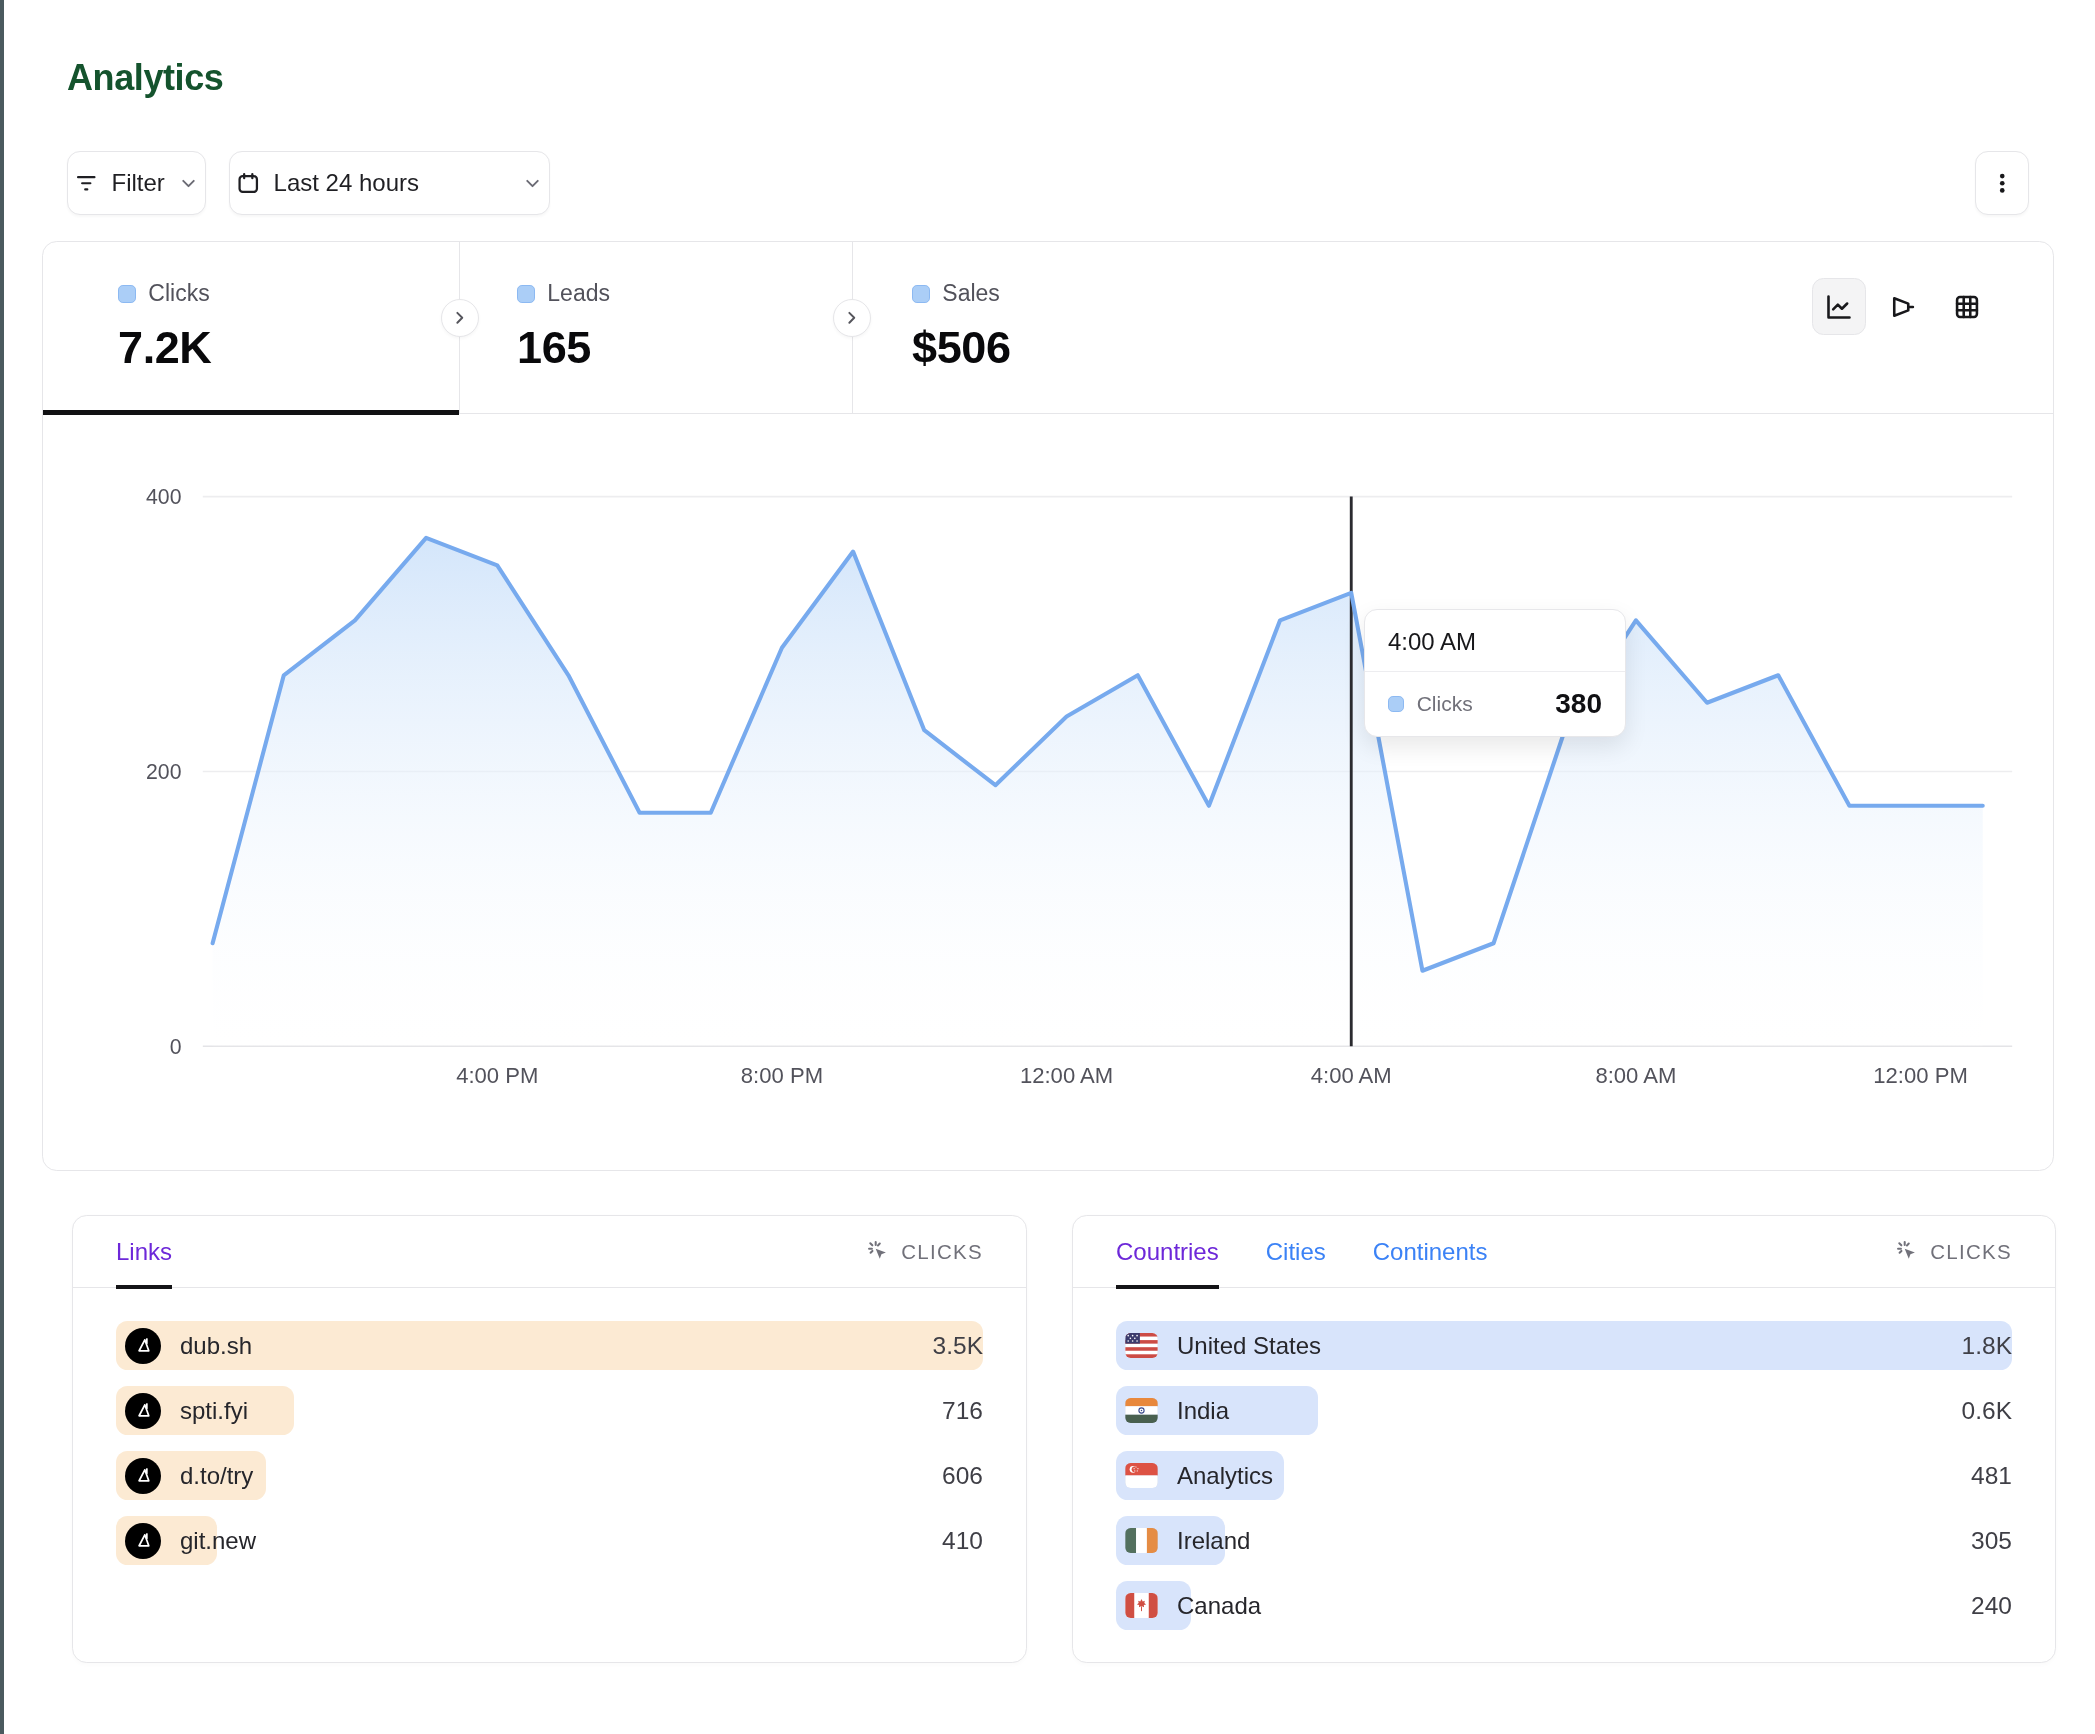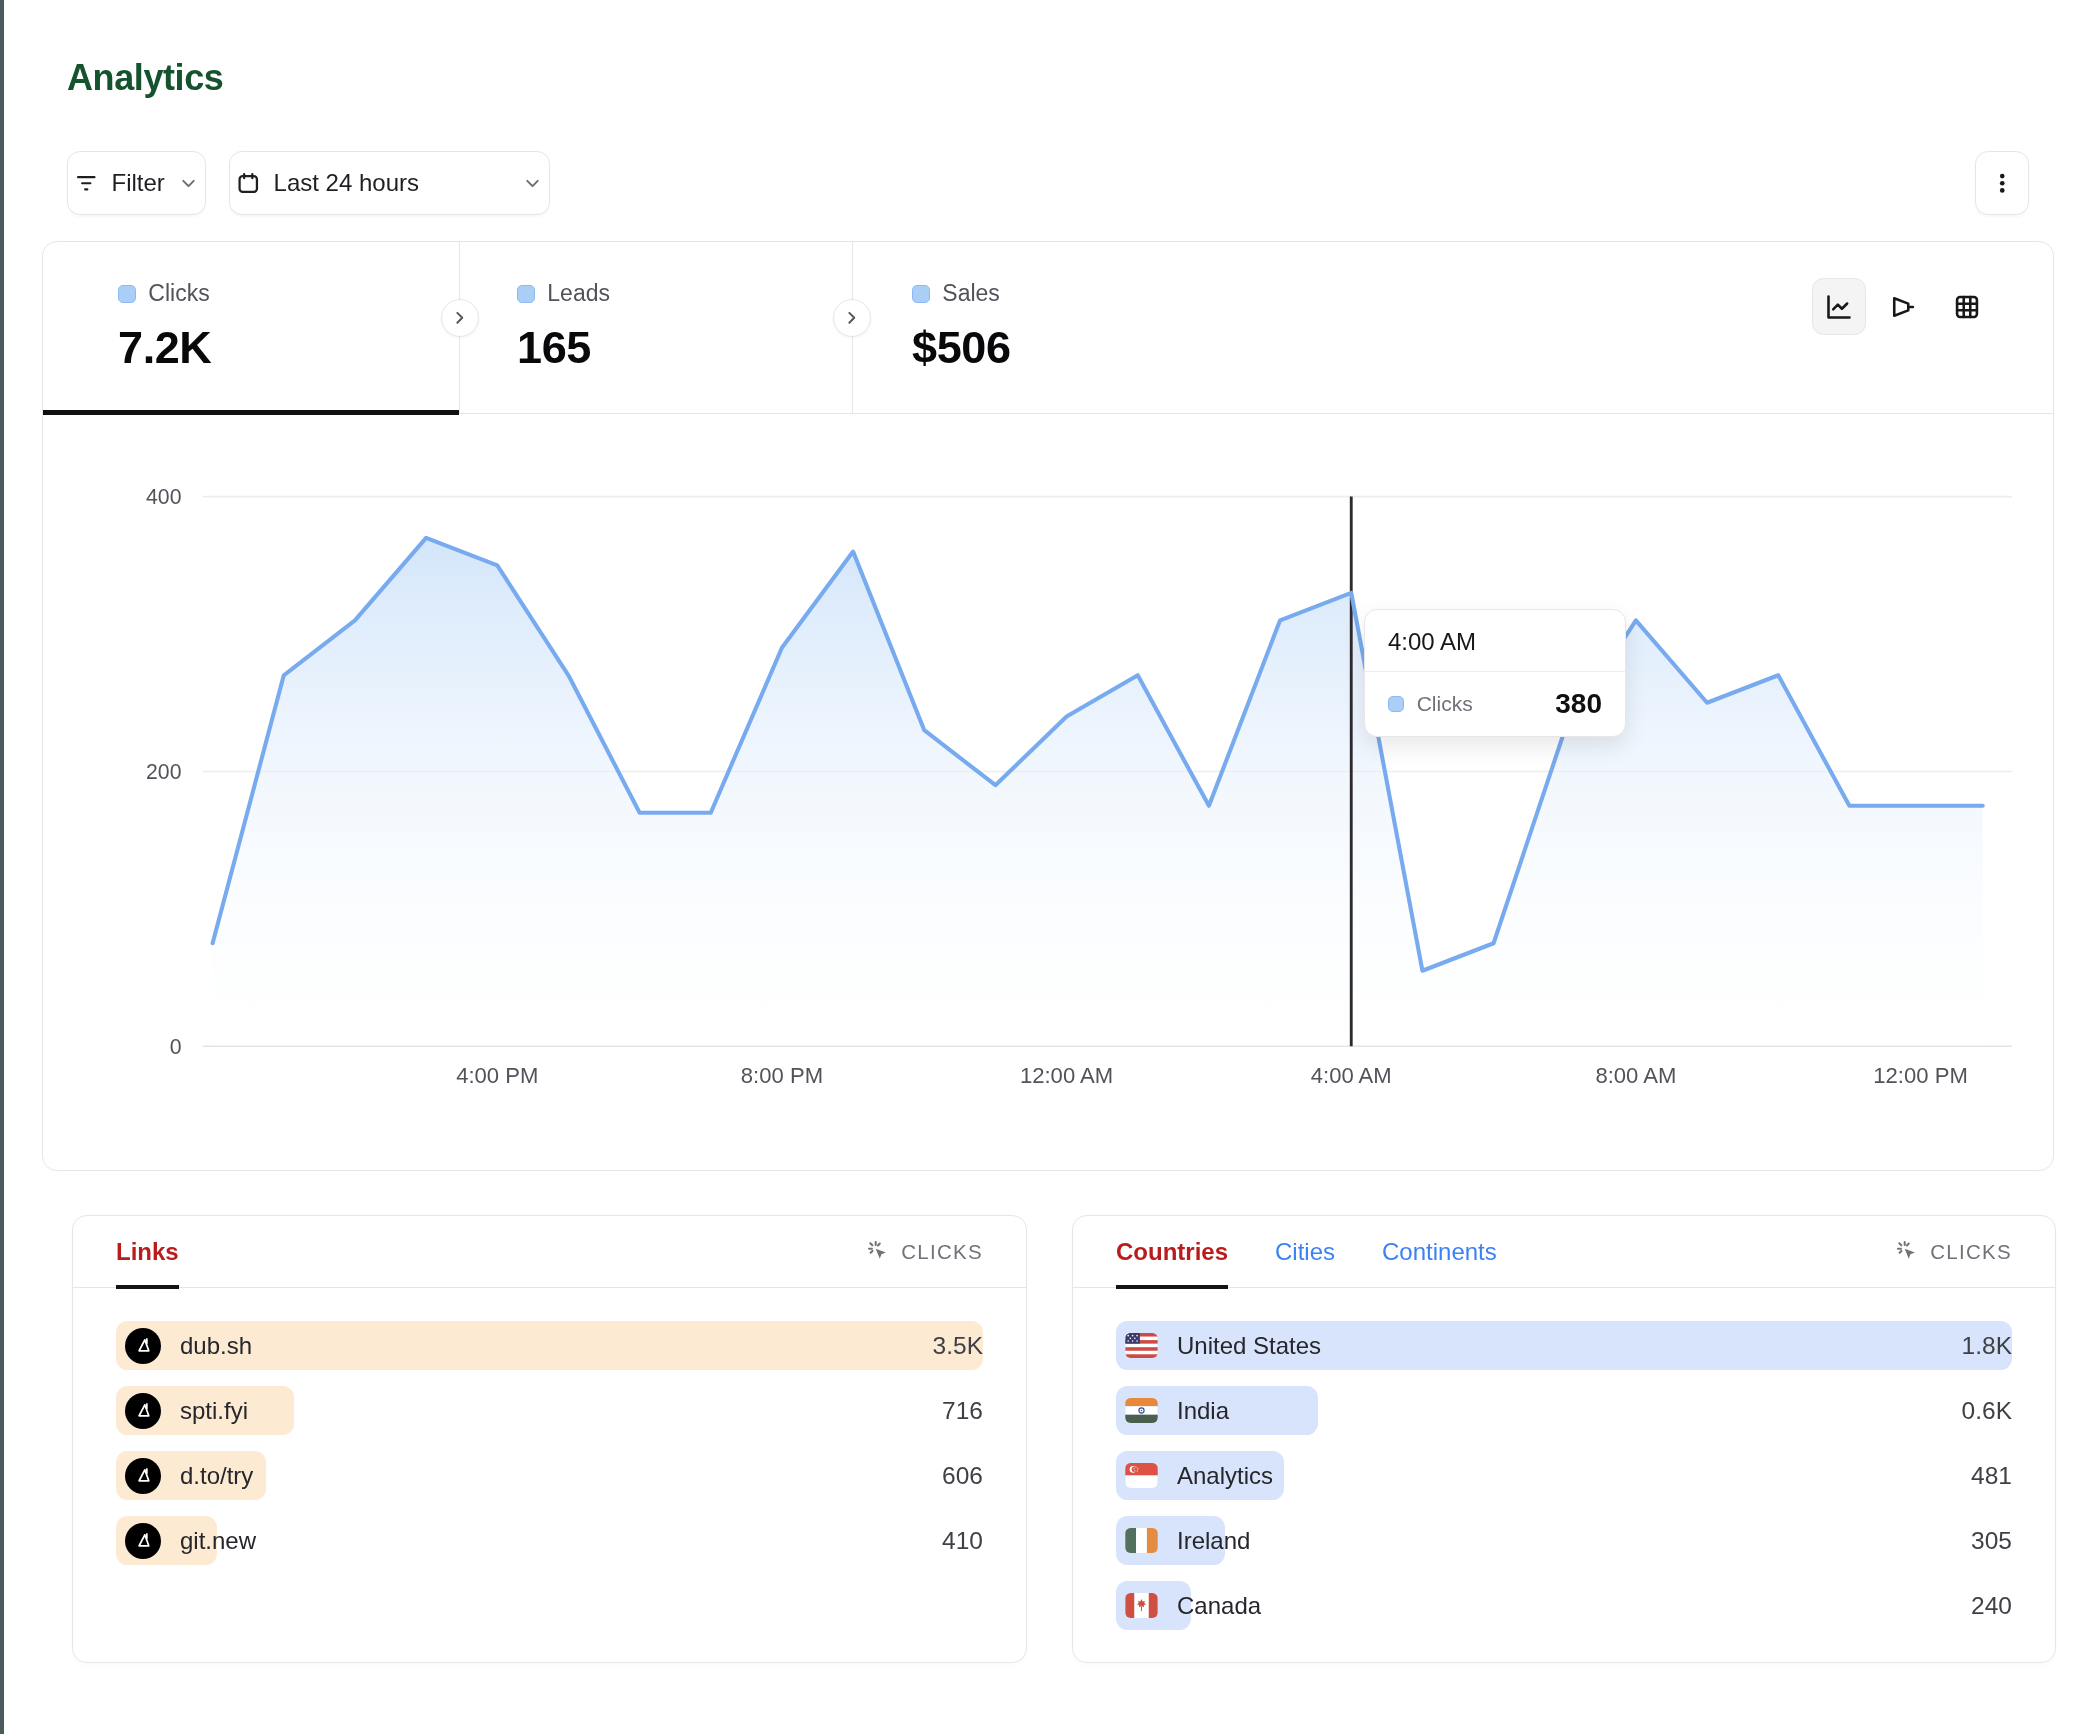--- a/index.html
+++ b/index.html
@@ -80,21 +80,21 @@
 
   
   .panels { position:absolute; top:1215px; left:72px; display:flex; gap:45px; }
   .panel {
     border:1.6px solid #e6e6e9; border-radius:14.7px; background:#fff; height:448px;
     box-shadow:0 1.6px 4.1px rgba(0,0,0,0.02);
   }
   .panel.p-links { width:955px; }
   .panel.p-countries { width:984px; }
   .p-head { height:72px; border-bottom:1.6px solid #e6e6e9; display:flex; align-items:stretch; padding:0 43px; position:relative; }
-  .p-tab { position:relative; display:flex; align-items:center; font-size:24px; color:#b91c1c; font-weight:700; margin-right:47px; cursor:pointer; }
+  .p-tab { position:relative; display:flex; align-items:center; font-size:24px; color:#6d28d9; font-weight:400; margin-right:47px; cursor:pointer; }
   .p-tab.inactive { color:#3b82f6; font-weight:400; }
   .p-tab.active::after { content:""; position:absolute; left:0; bottom:-1.6px; height:4.1px; width:100%; background:#141417; }
   .p-metric { margin-left:auto; display:flex; align-items:center; gap:10.6px; color:#71717a; font-size:20.5px; letter-spacing:1.3px; }
   .p-rows { padding:33px 43px 0; }
   .p-row { position:relative; height:49px; margin-bottom:16px; cursor:pointer; }
   .p-bar { position:absolute; left:0; top:0; bottom:0; border-radius:11.5px; }
   .p-links .p-bar { background:#fcead3; }
   .p-countries .p-bar { background:#d8e4fb; }
   .row-content { position:absolute; left:9px; top:0; height:49px; display:flex; align-items:center; gap:19px; }
   .row-label { font-size:24px; color:#26262b; }

